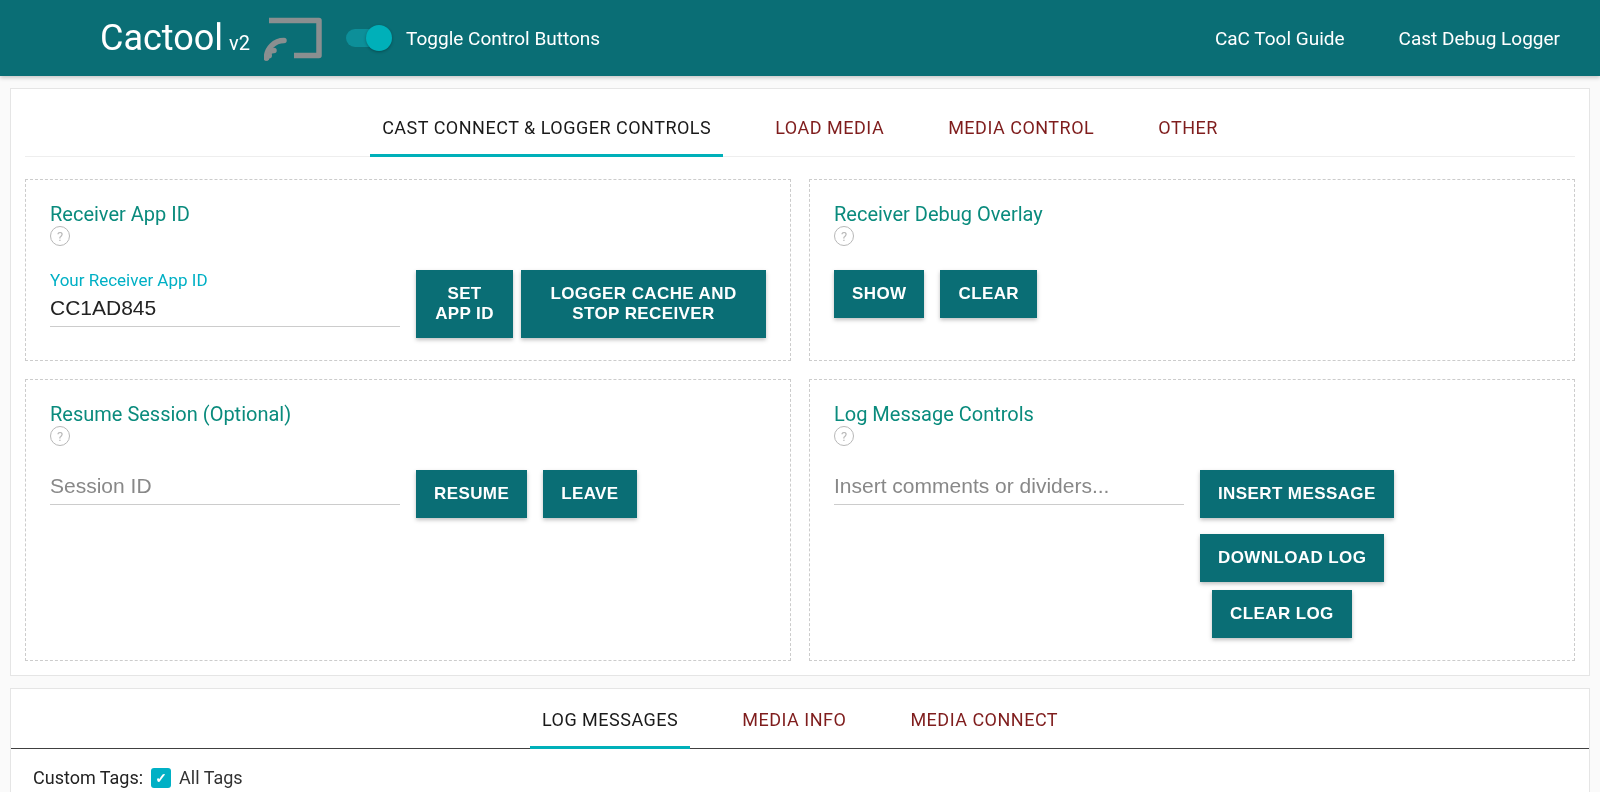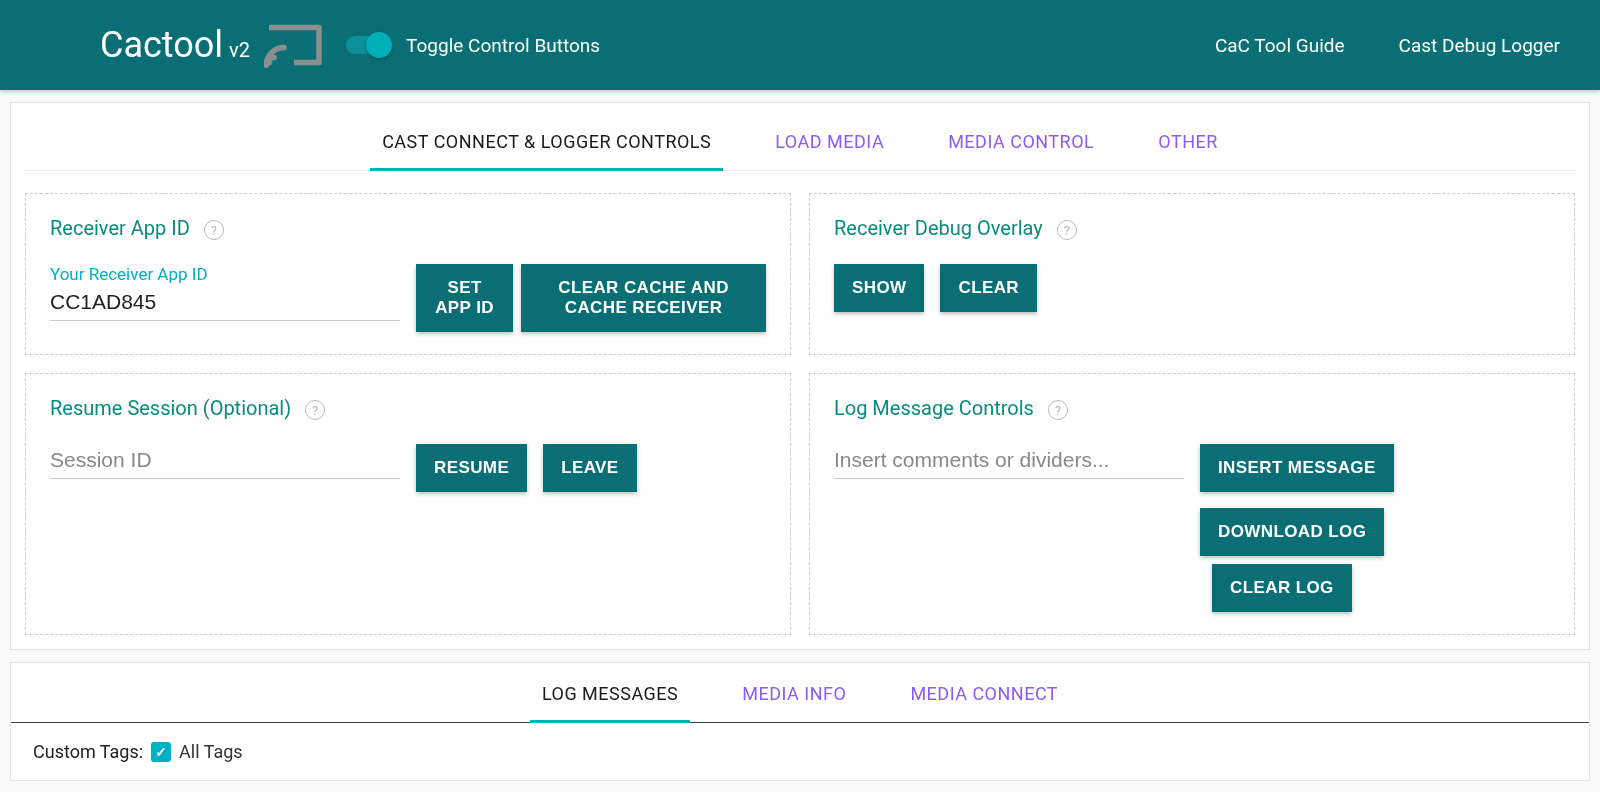--- a/index.html
+++ b/index.html
@@ -4,21 +4,21 @@
 <style>
   * { box-sizing: border-box; margin: 0; padding: 0; }
   body {
     font-family: -apple-system, BlinkMacSystemFont, "Segoe UI", Roboto, Helvetica, Arial, sans-serif;
     background: #fafafa;
     color: #333;
     width: 1600px;
   }
   .topbar {
     background: #0a6e75;
-    height: 90px;
+    height: 76px;
     display: flex;
     align-items: center;
     padding: 0 40px 0 100px;
     color: #fff;
     box-shadow: 0 2px 4px rgba(0,0,0,0.2);
   }
   .title-group { display: flex; align-items: baseline; gap: 6px; }
   .app-title { font-size: 36px; font-weight: 400; }
   .app-version { font-size: 20px; font-weight: 400; }
   .cast-icon { margin-left: 14px; display: flex; align-items: center; }
@@ -44,21 +44,21 @@
   .tabs {
     display: flex;
     justify-content: center;
     gap: 56px;
     padding: 18px 0 0 0;
     border-bottom: 1px solid #eee;
   }
   .tab {
     font-size: 18px;
     letter-spacing: 0.5px;
-    color: #8b5cf6;
+    color: #7f1d1d;
     padding: 10px 4px 18px 4px;
     cursor: pointer;
     position: relative;
   }
   .tab.active { color: #1a1a1a; }
   .tab.active::after {
     content: ""; position: absolute; left: -8px; right: -8px; bottom: -1px;
     height: 3px; background: #00b0b9;
   }
 
@@ -71,23 +71,23 @@
   .card {
     border: 1px dashed #ccc;
     padding: 22px 24px;
     position: relative;
   }
   .card-title {
     color: #0a8b7d;
     font-size: 20px;
     font-weight: 400;
     display: inline-flex;
-    align-items: flex-end;
-    gap: 14px;
+    align-items: flex-start;
     margin-bottom: 24px;
+    flex-direction: column;
   }
   .help-icon {
     width: 20px; height: 20px; border: 1.6px solid #b8b8b8; border-radius: 50%;
     display: inline-flex; align-items: center; justify-content: center;
     font-size: 13px; color: #b8b8b8; line-height: 1;
   }
   .card-body { display: flex; align-items: flex-start; gap: 16px; }
   .input-col { flex: 0 0 350px; }
   .float-label { color: #00b0c5; font-size: 17px; margin-bottom: 2px; display: block; }
   .text-input {
@@ -181,21 +181,21 @@
         <span>Receiver App ID</span>
         <span class="help-icon">?</span>
       </div>
       <div class="card-body">
         <div class="input-col">
           <span class="float-label">Your Receiver App ID</span>
           <input class="text-input" type="text" value="CC1AD845" style="">
         </div>
         <div class="btn-col">
           <button class="btn">SET APP ID</button>
-          <button class="btn">CLEAR CACHE AND CACHE RECEIVER</button>
+          <button class="btn">LOGGER CACHE AND STOP RECEIVER</button>
         </div>
       </div>
     </div>
 
     <div class="card">
       <div class="card-title">
         <span>Receiver Debug Overlay</span>
         <span class="help-icon">?</span>
       </div>
       <div class="btn-row">

